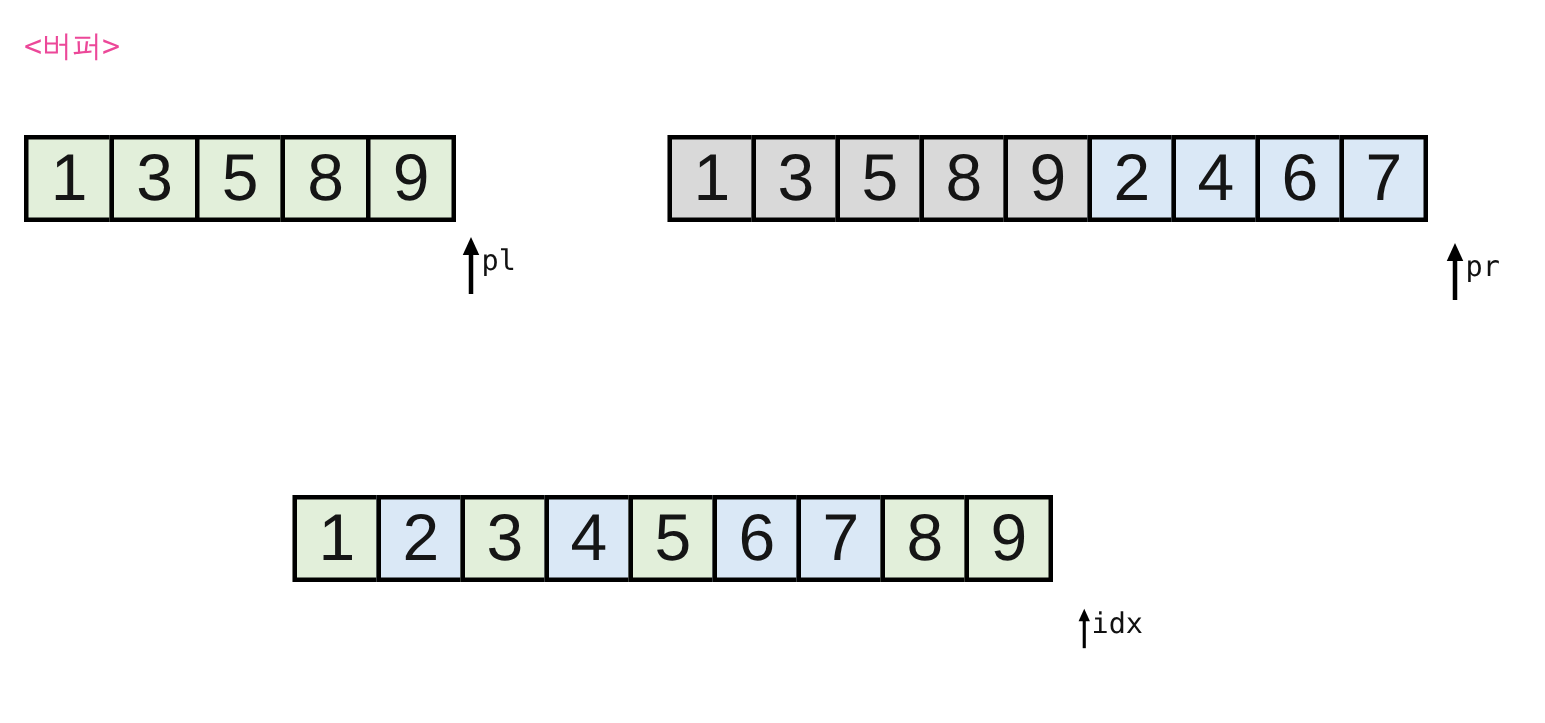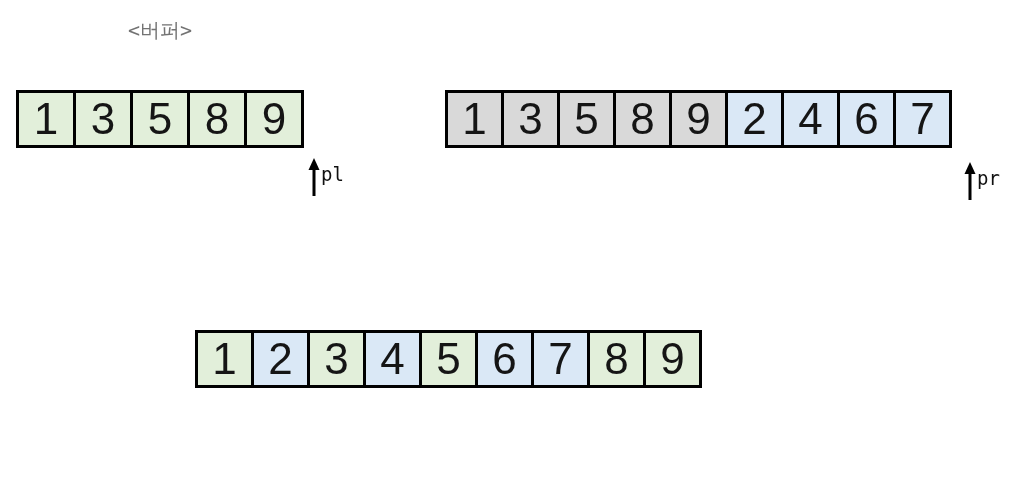--- a/index.html
+++ b/index.html
@@ -6,24 +6,23 @@
   .canvas {
     position: relative;
     width: 1030px;
     height: 482px;
     background: #ffffff;
     font-family: "Liberation Sans", sans-serif;
     overflow: hidden;
   }
   .title {
     position: absolute;
-    text-align: center;
     font-family: "DejaVu Sans Mono", monospace;
     font-size: 20px;
-    color: #737373;
+    color: #ec4899;
     white-space: nowrap;
   }
   #buffer-title { left: 16px;  top: 17px; width: 288px; }
   #arr-title    { left: 445px; top: 17px; width: 507px; }
 
   .row { position: absolute; display: flex; }
   #buffer-row { left: 16px;  top: 90px;  --w: 60px; }
   #arr-row    { left: 445px; top: 90px;  --w: 59px; }
   #merged-row { left: 195px; top: 330px; --w: 59px; }
 
@@ -111,14 +110,21 @@
   </div>
 
   <div class="pointer" id="pr-pointer">
     <svg width="14" height="38" viewBox="0 0 14 38">
       <polygon points="7,0 1.5,12 12.5,12" fill="#000000"></polygon>
       <rect x="5.5" y="10" width="3" height="28" fill="#000000"></rect>
     </svg>
     <div class="pointer-label">pr</div>
   </div>
 
+  <div class="pointer" id="idx-pointer">
+    <svg width="14" height="38" viewBox="0 0 14 38">
+      <polygon points="7,0 1.5,12 12.5,12" fill="#000000"></polygon>
+      <rect x="5.5" y="10" width="3" height="28" fill="#000000"></rect>
+    </svg>
+    <div class="pointer-label">idx</div>
+  </div>
 
 </div>
 
 </body></html>

